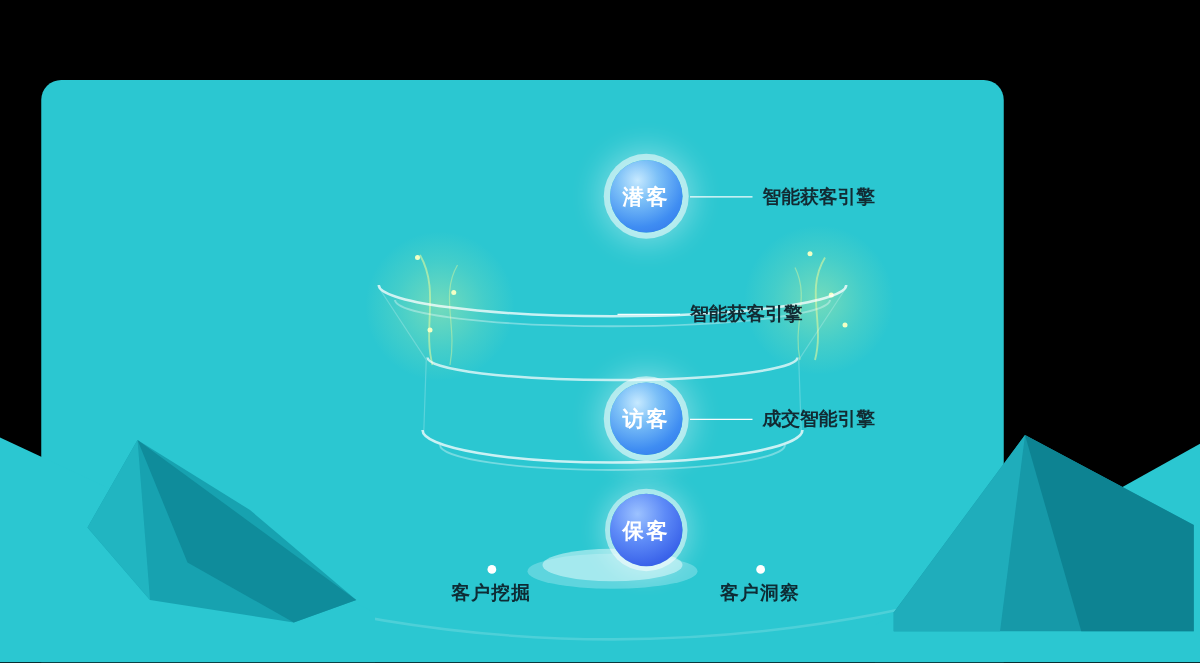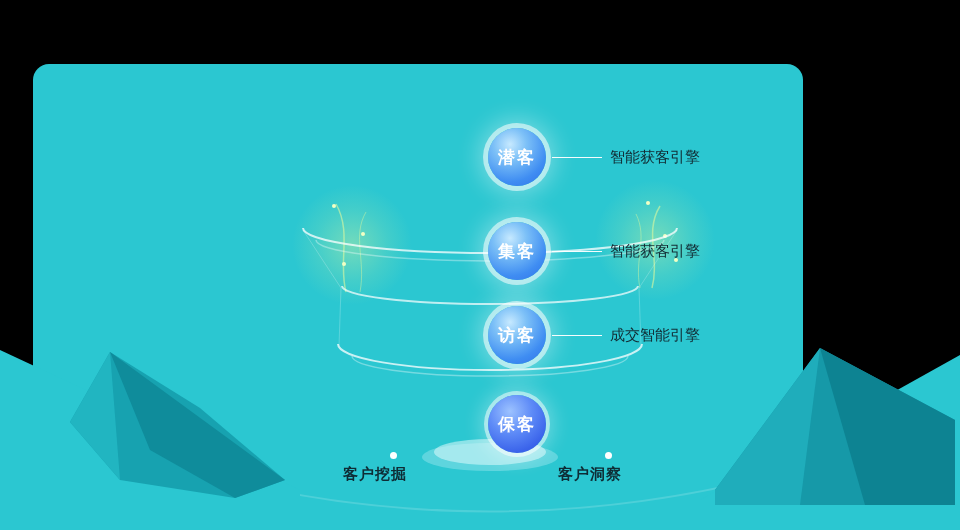--- a/index.html
+++ b/index.html
@@ -23,23 +23,23 @@
     display:flex;align-items:center;justify-content:center;
     background:radial-gradient(circle at 38% 28%, #c6e9ff 0%, #7cc0f7 30%, #3f8df2 68%, #2f6fe8 100%);
     box-shadow:0 0 0 5px rgba(255,255,255,0.55), 0 0 22px 10px rgba(255,255,255,0.32);
     color:#fff;font-size:17px;font-weight:bold;letter-spacing:2px;
   }
   .s3 .bubble{
     background:radial-gradient(circle at 38% 28%, #9cc2ff 0%, #5e8bf7 40%, #3a63ea 75%, #3152d8 100%);
     box-shadow:0 0 0 4px rgba(255,255,255,0.5), 0 0 18px 8px rgba(255,255,255,0.28);
   }
   .connector{width:50px;height:1px;background:rgba(255,255,255,0.95);margin-left:6px;}
-  .engine{margin-left:8px;font-size:15px;font-weight:400;color:#122b33;white-space:nowrap;}
+  .engine{margin-left:8px;font-size:15px;font-weight:700;color:#122b33;white-space:nowrap;}
 
-  .footer-item{position:absolute;width:100px;}
+  .footer-item{position:absolute;width:100px;text-align:center;}
   .fi0{left:343px;top:452px;}
   .fi1{left:558px;top:452px;}
   .dot{width:7px;height:7px;border-radius:50%;background:#fff;margin:0 auto 6px auto;}
   .footer-label{font-size:15px;font-weight:700;color:#0e2c35;letter-spacing:1px;}
 </style>
 </head>
 <body>
 
 <div class="canvas">
 
@@ -90,23 +90,20 @@
 
   <div class="stage s0">
     <div class="bubble">
       <span>潜客</span>
     </div>
     <div class="connector"></div>
     <div class="engine">智能获客引擎</div>
   </div>
 
   <div class="stage s1">
-    <div class="bubble">
-      <span>集客</span>
-    </div>
     <div class="connector"></div>
     <div class="engine">智能获客引擎</div>
   </div>
 
   <div class="stage s3">
     <div class="bubble">
       <span>保客</span>
     </div>
   </div>
 

